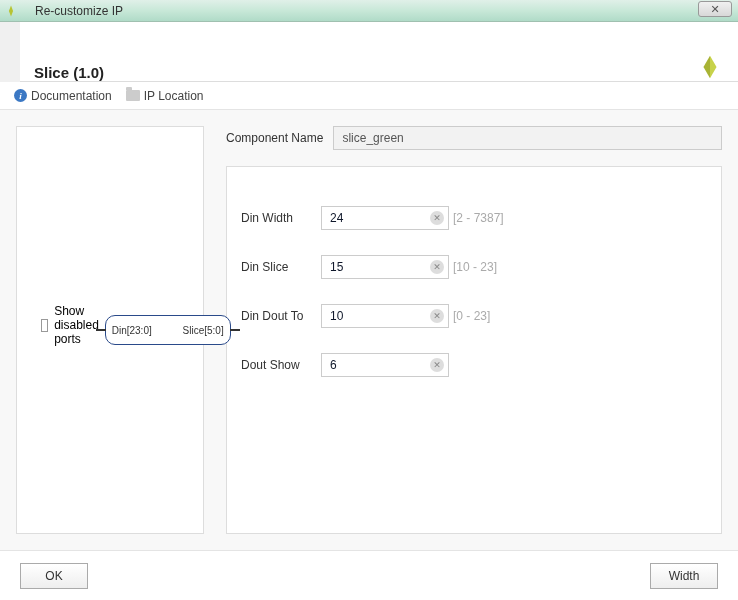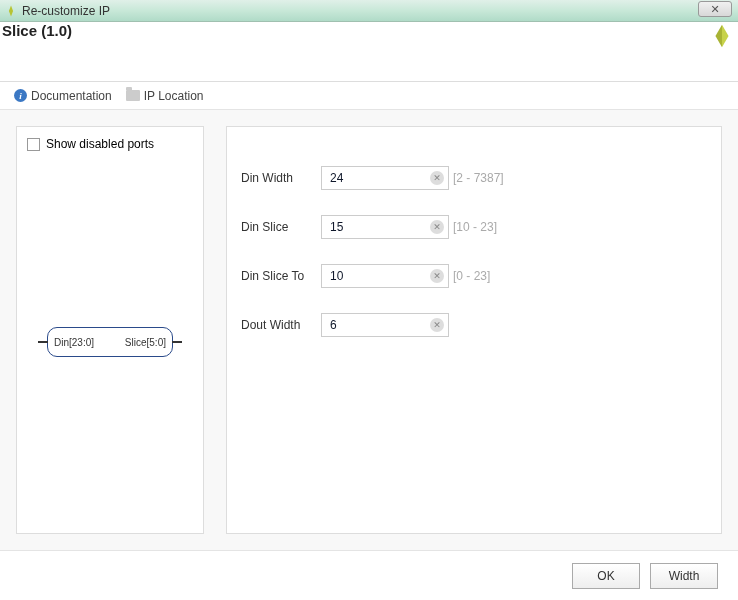--- a/index.html
+++ b/index.html
@@ -27,20 +27,21 @@
       border-bottom: 1px solid #a0c0b0;
       position: relative;
     }
     .titlebar-icon {
       width: 14px; height: 14px;
       margin-right: 4px;
     }
     .titlebar-text {
       font-size: 12px;
       color: #333;
+      margin-left: 13px;
     }
     .close-btn {
       position: absolute;
       right: 6px;
       top: 1px;
       width: 34px;
       height: 16px;
       background: linear-gradient(to bottom, #f0f0f0, #d8d8d8);
       border: 1px solid #999;
       border-radius: 3px;
@@ -49,23 +50,24 @@
       justify-content: center;
       font-size: 11px;
       color: #555;
       cursor: pointer;
     }
     .header-band {
       height: 60px;
       background: #fff;
       border-bottom: 1px solid #ddd;
       display: flex;
-      align-items: flex-start;
-      padding: 0 2px;
+      align-items: flex-end;
+      padding: 0 14px;
       justify-content: space-between;
+      margin-left: 20px;
     }
     .header-title {
       font-size: 15px;
       font-weight: bold;
       color: #222;
     }
     .logo {
       width: 28px; height: 28px;
     }
     .toolbar {
@@ -112,23 +114,22 @@
       flex: 1;
       display: flex;
       padding: 16px;
       gap: 22px;
       background: #f8f8f8;
     }
     .left-panel {
       width: 188px;
       background: #fff;
       border: 1px solid #ddd;
-      padding: 10px;
-      display: flex;
-      flex-direction: column;
+      padding: 24px;
+      display: flex;
     }
     .checkbox-row {
       display:flex;
       align-items:center;
       gap:6px;
       margin-bottom: 10px;
     }
     .checkbox {
       width:13px; height:13px;
       border:1px solid #999;
@@ -234,21 +235,21 @@
     .param-hint {
       color:#aaa;
       font-size:12px;
     }
     .footer {
       height: 50px;
       background:#fff;
       border-top:1px solid #e4e4e4;
       display:flex;
       align-items:center;
-      justify-content:flex-end;
+      justify-content:space-between;
       padding: 16px 20px;
       gap:10px;
     }
     .btn {
       min-width: 68px;
       height: 26px;
       border:1px solid #aaa;
       background: linear-gradient(to bottom,#fff,#eee);
       font-size:12px;
       color:#333;
@@ -302,20 +303,24 @@
         <div class="ip-block">
           <div class="port-stub-left"></div>
           <span>Din[23:0]</span>
           <span>Slice[5:0]</span>
           <div class="port-stub-right"></div>
         </div>
       </div>
     </div>
 
     <div class="right-panel">
+      <div class="comp-name-row">
+        <span class="comp-name-label">Component Name</span>
+        <input class="comp-name-input" readonly="" value="slice_green" style="">
+      </div>
 
       <div class="params-panel">
 
         <div class="param-row">
           <span class="param-label">Din Width</span>
           <div class="param-input-wrap">
             <input class="param-input" value="24" style="">
             <span class="clear-x">✕</span>
           </div>
           <span class="param-hint">[2 - 7387]</span>
@@ -324,30 +329,30 @@
         <div class="param-row">
           <span class="param-label">Din Slice</span>
           <div class="param-input-wrap">
             <input class="param-input" value="15" style="">
             <span class="clear-x">✕</span>
           </div>
           <span class="param-hint">[10 - 23]</span>
         </div>
 
         <div class="param-row">
-          <span class="param-label">Din Slice To</span>
+          <span class="param-label">Din Dout To</span>
           <div class="param-input-wrap">
             <input class="param-input" value="10" style="">
             <span class="clear-x">✕</span>
           </div>
           <span class="param-hint">[0 - 23]</span>
         </div>
 
         <div class="param-row">
-          <span class="param-label">Dout Width</span>
+          <span class="param-label">Dout Show</span>
           <div class="param-input-wrap">
             <input class="param-input" value="6" style="">
             <span class="clear-x">✕</span>
           </div>
           <span class="param-hint"></span>
         </div>
 
       </div>
     </div>
 

